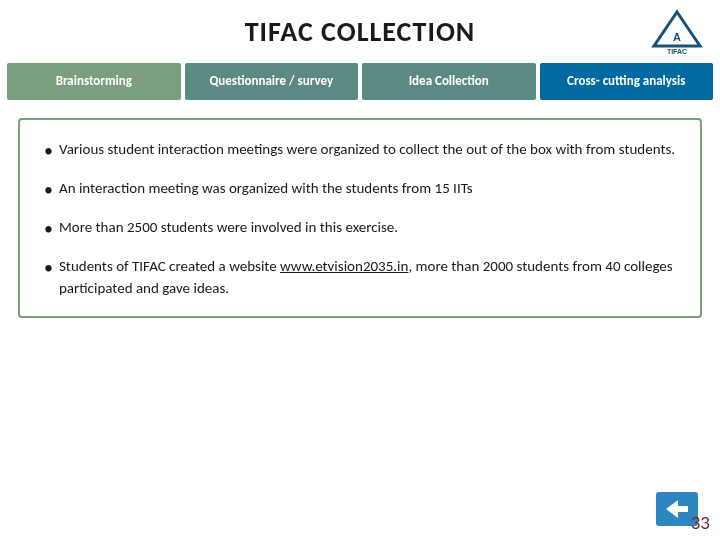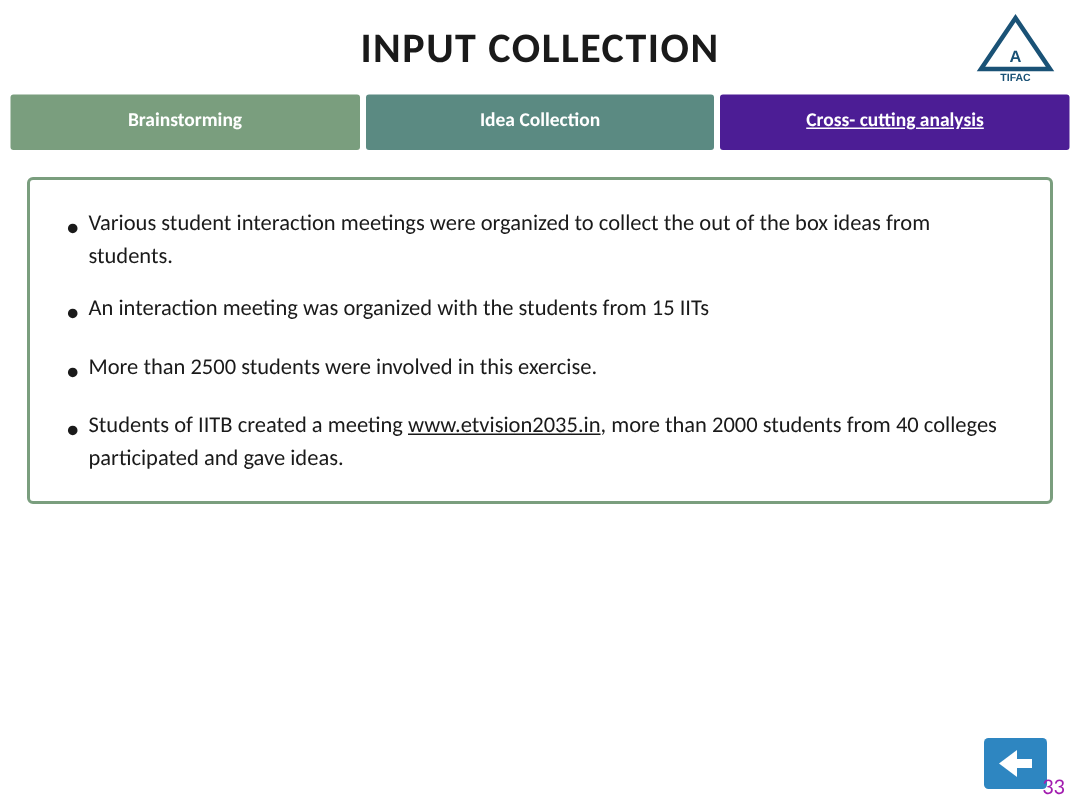--- a/index.html
+++ b/index.html
@@ -46,21 +46,21 @@
       font-weight: 600;
       color: #fff;
       border-radius: 2px;
       line-height: 1.3;
     }
 
     .tab-brainstorming { background: #7a9e7e; }
     .tab-questionnaire { background: #5b8a82; }
     .tab-idea { background: #5b8a82; }
     .tab-delphi { background: #7a9e7e; }
-    .tab-cross { background: #4c1d95; text-decoration: underline; }
+    .tab-cross { background: #0369a1; }
     .tab-students { background: #4a7a7a; }
 
     
     .content-box {
       margin: 18px 18px 10px 18px;
       border: 2px solid #7a9e7e;
       border-radius: 4px;
       padding: 18px 24px 16px 24px;
     }
 
@@ -111,21 +111,21 @@
     .tifac-logo {
       position: absolute;
       right: 16px;
       top: 8px;
     }
   </style>
 </head>
 <body>
 
 <div class="header">
-  <span class="page-title">INPUT COLLECTION</span>
+  <span class="page-title">TIFAC COLLECTION</span>
 
   <div class="tifac-logo">
     <svg width="54" height="48" viewBox="0 0 54 48" xmlns="http://www.w3.org/2000/svg">
 
       <polygon points="27,4 50,38 4,38" fill="none" stroke="#1a5276" stroke-width="3"></polygon>
 
       <line x1="16" y1="38" x2="38" y2="38" stroke="#1a5276" stroke-width="2"></line>
 
       <text x="27" y="46" text-anchor="middle" font-size="7" font-weight="bold" fill="#1a5276" font-family="Arial">TIFAC</text>
 
@@ -133,61 +133,64 @@
     </svg>
   </div>
 </div>
 
 <div class="tabs-row">
 
   <div class="tab tab-brainstorming">
     <span>Brainstorming</span>
   </div>
 
+  <div class="tab tab-questionnaire">
+    <span>Questionnaire / survey</span>
+  </div>
 
   <div class="tab tab-idea">
     <span>Idea Collection</span>
   </div>
 
 
   <div class="tab tab-cross">
     <span>Cross- cutting analysis</span>
   </div>
 
 </div>
 
 <div class="content-box">
 
   <div class="bullet-item">
     <span class="bullet">•</span>
-    <span>Various student interaction meetings were organized to collect the out of the box ideas from students.</span>
+    <span>Various student interaction meetings were organized to collect the out of the box with from students.</span>
   </div>
 
   <div class="bullet-item">
     <span class="bullet">•</span>
     <span>An interaction meeting was organized with the students from 15 IITs</span>
   </div>
 
   <div class="bullet-item">
     <span class="bullet">•</span>
     <span>More than 2500 students were involved in this exercise.</span>
   </div>
 
   <div class="bullet-item last">
     <span class="bullet">•</span>
     <span>
-      <span>Students of IITB created a meeting </span><a class="link" href="#"><span>www.etvision2035.in</span></a><span>, more than 2000 students from 40 colleges participated and gave ideas.</span>
+      <span>Students of TIFAC created a website </span><a class="link" href="#"><span>www.etvision2035.in</span></a><span>, more than 2000 students from 40 colleges participated and gave ideas.</span>
     </span>
   </div>
 
 </div>
 
 <div class="back-arrow" style="position:absolute; bottom:14px; right:22px;">
   <svg width="42" height="34" viewBox="0 0 42 34" xmlns="http://www.w3.org/2000/svg">
     <rect width="42" height="34" rx="3" fill="#2e86c1"></rect>
     <polygon points="22,8 10,17 22,26" fill="white"></polygon>
     <rect x="18" y="14" width="14" height="6" fill="white"></rect>
   </svg>
 </div>
 
-<div class="page-number" style="position:absolute;bottom:6px;right:10px;font-size:15px;color:#a21caf;">
+<div class="page-number" style="position:absolute;bottom:6px;right:10px;font-size:19px;color:#7f1d1d;">
   <span>33</span>
 </div>
 
 </body></html>

